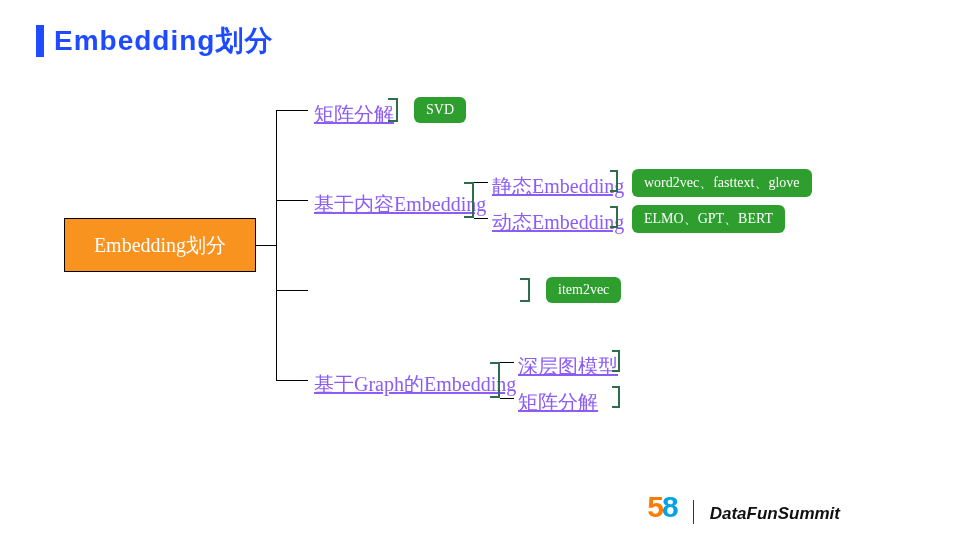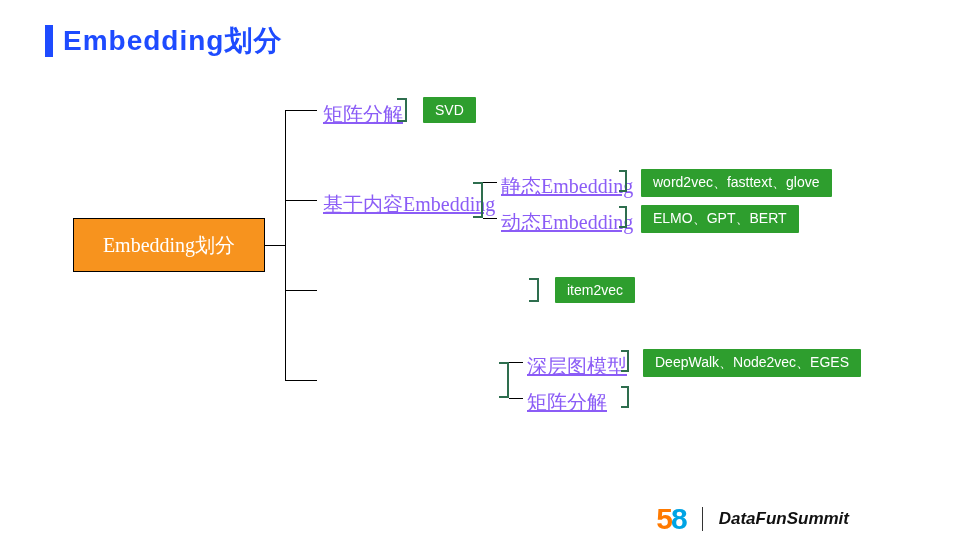--- a/index.html
+++ b/index.html
@@ -1,17 +1,17 @@
 <!DOCTYPE html>
 <html><head>
 <meta charset="utf-8">
 <style>
   * { box-sizing: border-box; margin: 0; padding: 0; }
   html, body { width: 960px; height: 540px; font-family: "Microsoft YaHei", "PingFang SC", sans-serif; background: #fff; overflow: hidden; }
-  .slide { position: relative; width: 880px; height: 540px; margin-left: 9px; }
+  .slide { position: relative; width: 880px; height: 540px; }
 
   
   .title-bar { position: absolute; top: 22px; left: 36px; display: flex; align-items: center; gap: 10px; }
   .title-marker { width: 8px; height: 32px; background: #1e4bff; }
   .title-text { font-size: 28px; font-weight: 700; color: #1e4bff; letter-spacing: 1px; }
 
   
   .diagram { position: absolute; top: 80px; left: 36px; width: 888px; height: 370px; }
 
   
@@ -28,39 +28,39 @@
   
   .cat { position: absolute; font-size: 20px; color: #8b5cf6; white-space: nowrap; font-family: "SimSun","NSimSun",serif; text-decoration: underline; }
 
   
   .tag {
     position: absolute;
     background: #2e9e2e;
     color: #fff;
     font-size: 14px;
     padding: 5px 12px;
-    border-radius: 1px;
+    border-radius: 6px;
     white-space: nowrap;
-    font-family: Liberation Sans, sans-serif;
+    font-family: Liberation Serif, serif;
   }
 
   
   .bracket {
     position: absolute;
     border: 2px solid #2e6e4e;
     border-left: none;
   }
   
 
   
   .hline { position: absolute; height: 0; border-top: 1.2px solid #000; }
   .vline { position: absolute; width: 0; border-left: 1.2px solid #000; }
 
   
-  .footer { position: absolute; bottom: 4px; right: 40px; display: flex; align-items: center; gap: 16px; }
+  .footer { position: absolute; bottom: 16px; right: 40px; display: flex; align-items: flex-end; gap: 16px; }
   .logo58 { font-size: 30px; font-weight: 800; letter-spacing: -2px; }
   .logo58 .d5 { color: #ff7a00; }
   .logo58 .d8 { color: #00a4e4; }
   .footer-sep { width: 1px; height: 24px; background: #333; }
   .footer-text { font-size: 17px; font-weight: 700; color: #111; font-style: italic; }
 </style>
 </head>
 <body>
 
 <div class="slide">
@@ -94,28 +94,28 @@
     <div class="bracket" style="left:574px; top:90px; width:8px; height:22px;"></div>
     <div class="bracket" style="left:574px; top:126px; width:8px; height:22px;"></div>
     <div class="tag" style="left:596px; top:89px;">word2vec、fasttext、glove</div>
     <div class="tag" style="left:596px; top:125px;">ELMO、GPT、BERT</div>
 
     <div class="hline" style="left:240px; top:210px; width:32px;"></div>
     <div class="bracket" style="left:484px; top:198px; width:10px; height:24px;"></div>
     <div class="tag" style="left:510px; top:197px;">item2vec</div>
 
     <div class="hline" style="left:240px; top:300px; width:32px;"></div>
+    <div class="cat" style="left:278px; top:291px;">基于Graph的Embedding</div>
     <div class="bracket" style="left:454px; top:282px; width:10px; height:36px;"></div>
     <div class="hline" style="left:464px; top:282px; width:14px;"></div>
     <div class="hline" style="left:464px; top:318px; width:14px;"></div>
     <div class="cat" style="left:482px; top:273px;">深层图模型</div>
     <div class="cat" style="left:482px; top:309px;">矩阵分解</div>
     <div class="bracket" style="left:576px; top:270px; width:8px; height:22px;"></div>
     <div class="bracket" style="left:576px; top:306px; width:8px; height:22px;"></div>
-    <div class="tag" style="left:598px; top:269px;">DeepWalk、Node2vec、EGES</div>
 
   </div>
 
   <div class="footer">
     <div class="logo58">
       <span class="d5">5</span><span class="d8">8</span>
     </div>
     <div class="footer-sep"></div>
     <div class="footer-text">DataFunSummit</div>
   </div>

